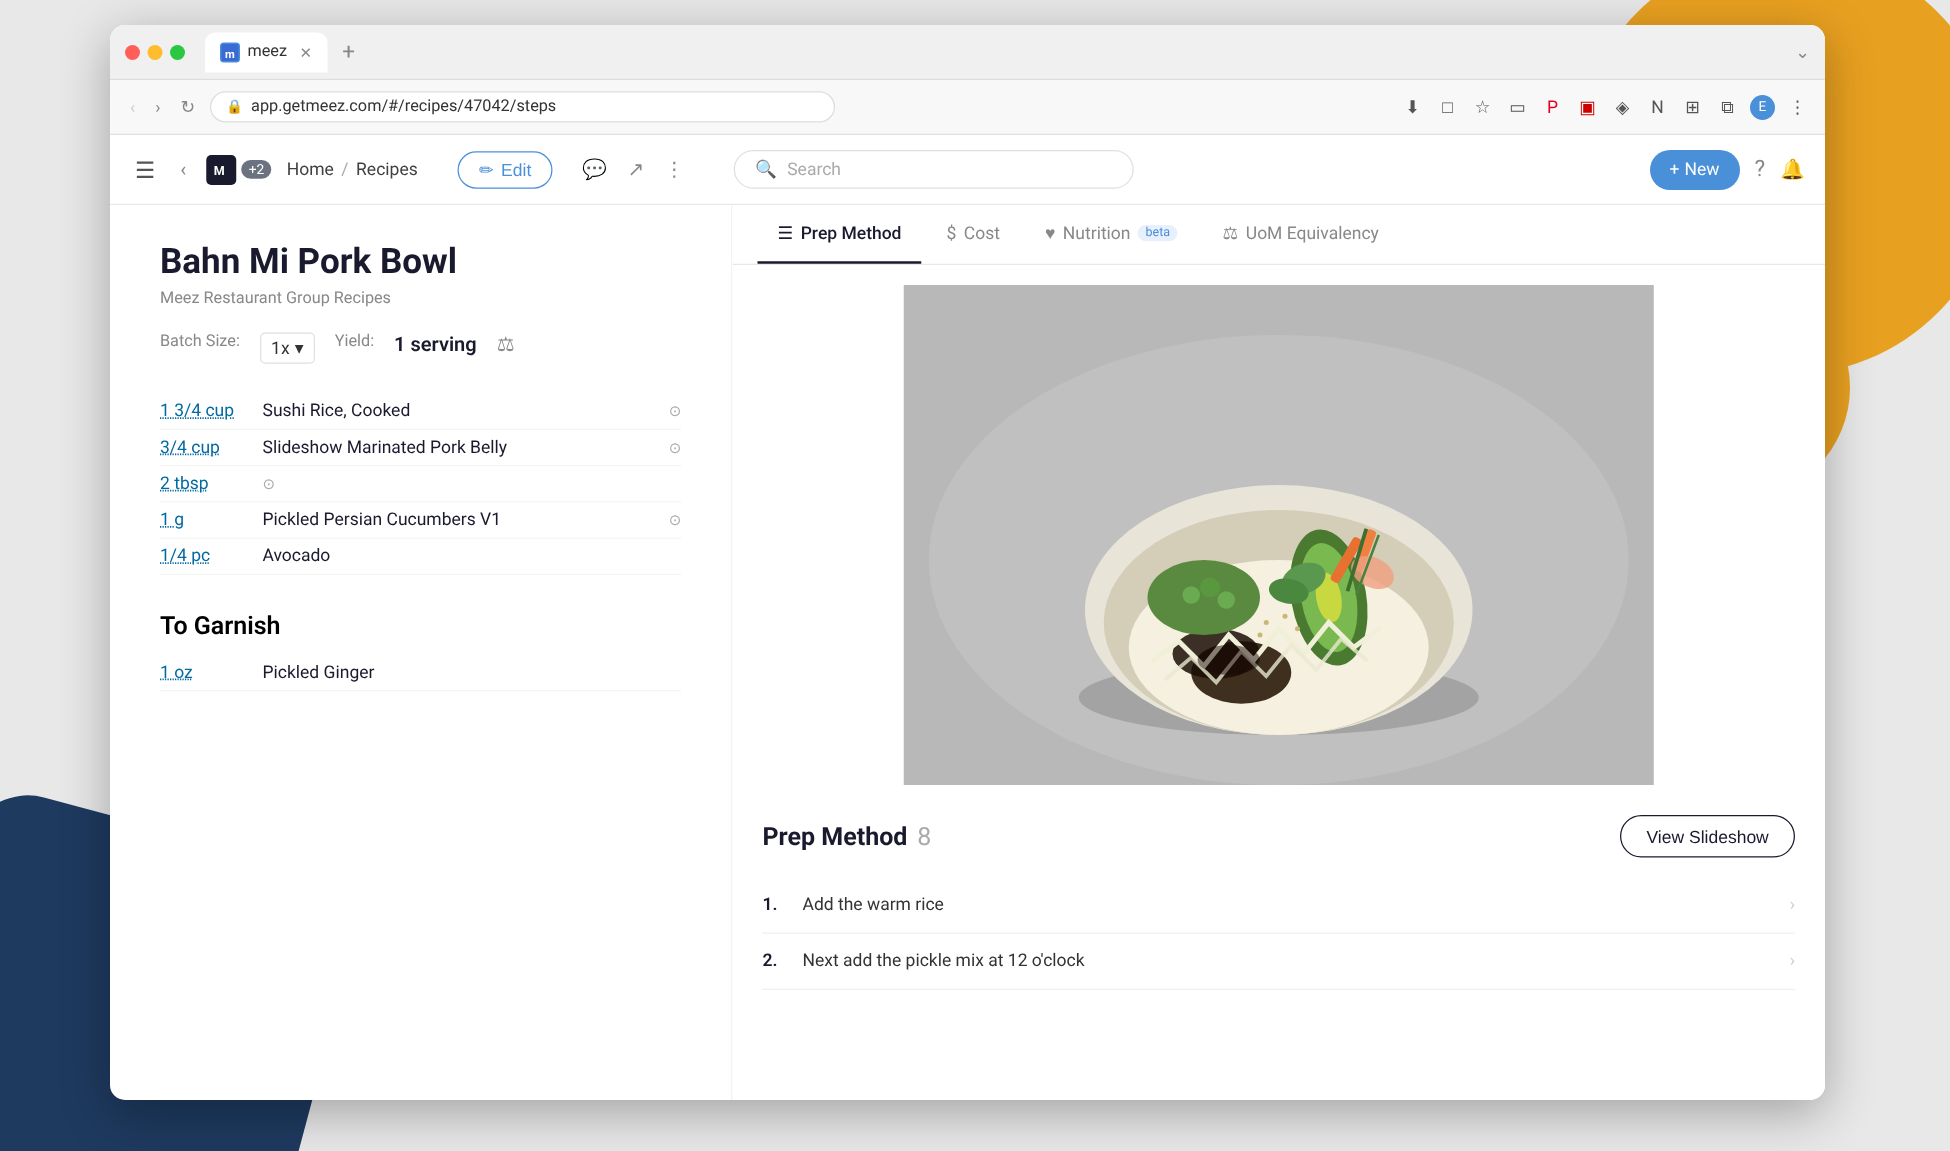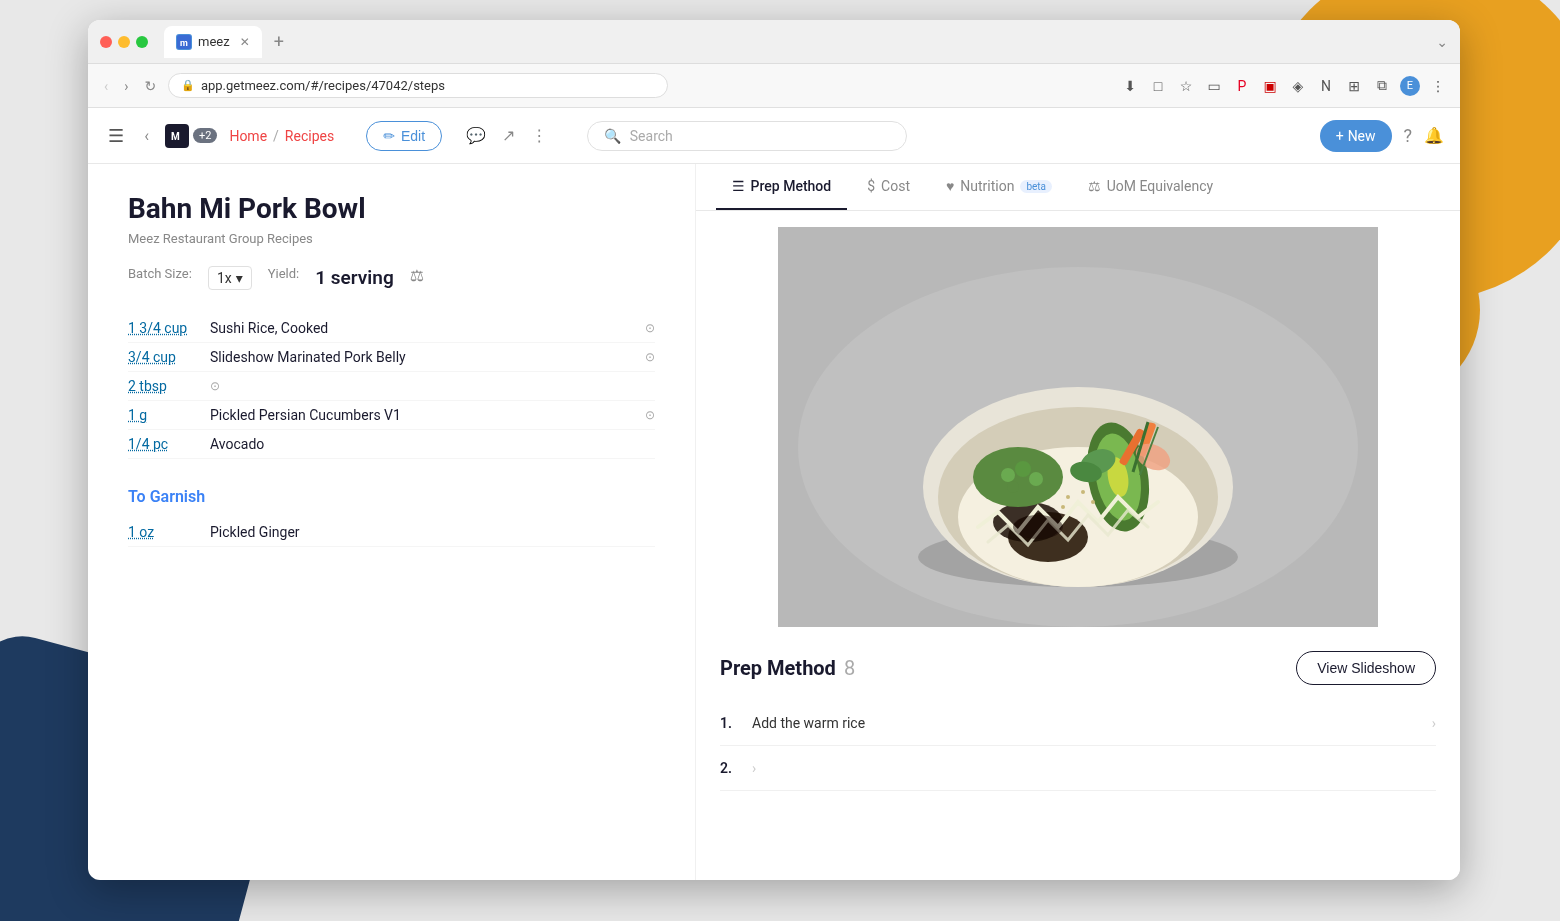--- a/index.html
+++ b/index.html
@@ -257,21 +257,21 @@
       font-size: 11px;
     }
     .breadcrumb {
       display: flex;
       align-items: center;
       gap: 6px;
       font-size: 14px;
       color: #555;
     }
     .breadcrumb-sep { color: #aaa; }
-    .breadcrumb-link { color: #ef4444; cursor: pointer; }
+    .breadcrumb-link { color: #404040; cursor: pointer; }
 
     .edit-btn {
       display: flex;
       align-items: center;
       gap: 6px;
       border: 1.5px solid #4a90d9;
       border-radius: 20px;
       padding: 6px 16px;
       color: #4a90d9;
       font-size: 14px;
@@ -332,21 +332,21 @@
 
     
     .main-layout {
       display: flex;
       flex: 1;
       overflow: hidden;
     }
 
     
     .left-panel {
-      width: 608px;
+      width: 498px;
       padding: 28px 40px;
       overflow-y: auto;
       flex-shrink: 0;
       border-right: 1px solid #f0f0f0;
     }
 
     .recipe-title {
       font-size: 28px;
       font-weight: 700;
       color: #1a1a2e;
@@ -370,21 +370,21 @@
       align-items: center;
       gap: 4px;
       font-size: 14px;
       color: #333;
       border: 1px solid #e0e0e0;
       border-radius: 4px;
       padding: 3px 8px;
       cursor: pointer;
     }
     .yield-label { font-size: 13px; color: #888; }
-    .yield-value { font-size: 19px; font-weight: 600; color: #1a1a2e; }
+    .yield-value { font-size: 16px; font-weight: 600; color: #1a1a2e; }
     .tare-icon {
       color: #888;
       font-size: 16px;
     }
 
     .ingredients-list {
       margin-bottom: 28px;
     }
     .ingredient-row {
       display: flex;
@@ -405,23 +405,23 @@
       color: #1a1a2e;
       flex: 1;
     }
     .ingredient-chevron {
       color: #aaa;
       font-size: 12px;
       cursor: pointer;
     }
 
     .section-label {
-      font-size: 16px;
+      font-size: 20px;
       font-weight: 600;
-      color: #3b82f6;
+      color: #000000;
       margin-bottom: 12px;
       margin-top: 4px;
     }
 
     
     .right-panel {
       flex: 1;
       overflow-y: auto;
       background: #fff;
     }
@@ -756,20 +756,21 @@
           </div>
 
           <div class="prep-step">
             <span class="step-num">1.</span>
             <span class="step-text">Add the warm rice</span>
             <span class="step-arrow">›</span>
           </div>
 
           <div class="prep-step">
             <span class="step-num">2.</span>
+            <span class="step-text">Next add the pickle mix at 12 o'clock</span>
             <span class="step-arrow">›</span>
           </div>
         </div>
 
       </div>
 
     </div>
   </div>
 </div>
 

